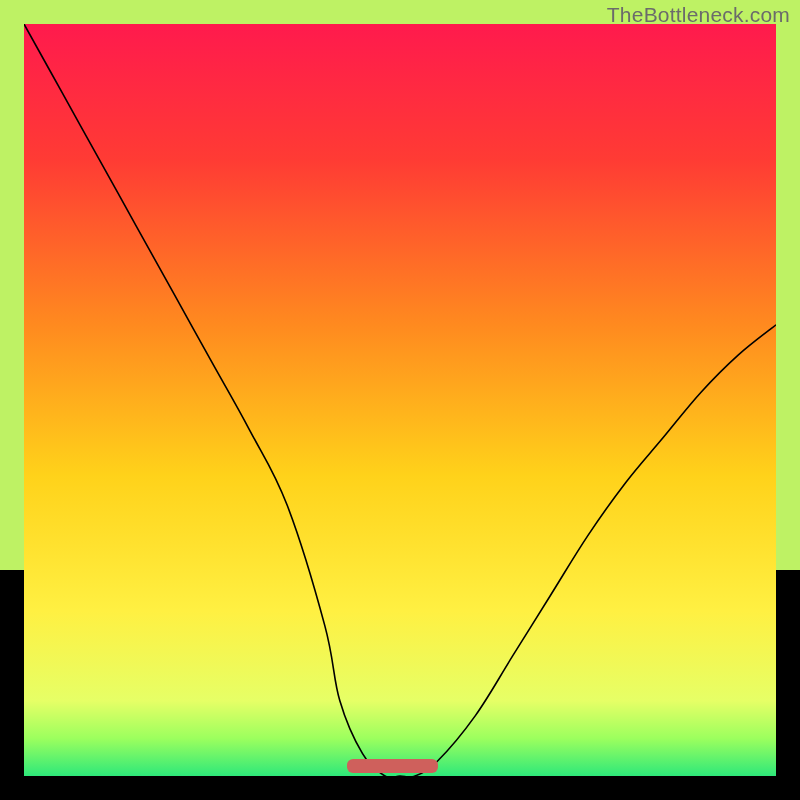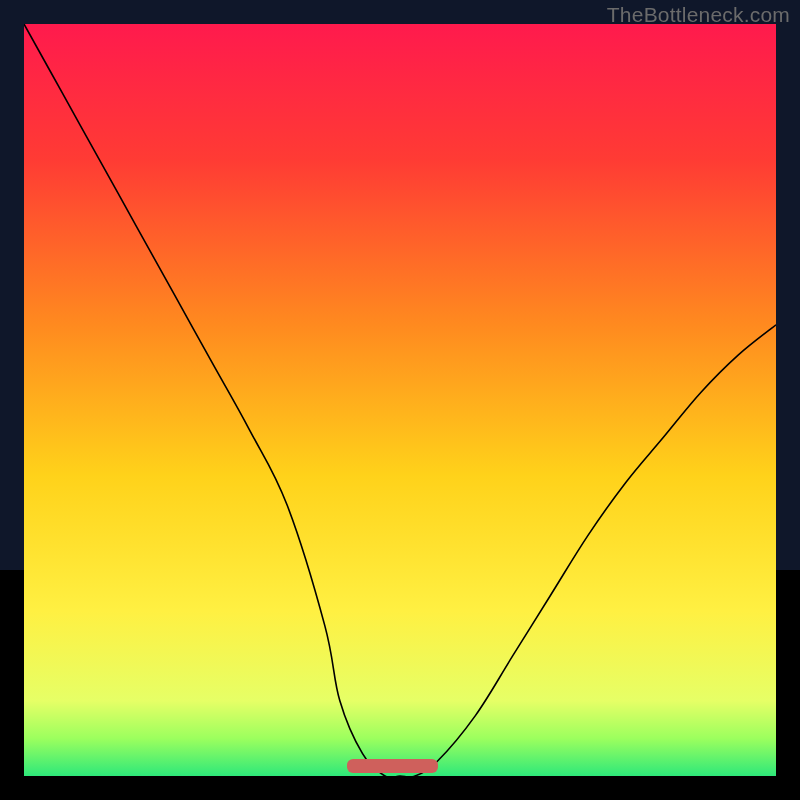--- a/index.html
+++ b/index.html
@@ -6,21 +6,21 @@
   body {
     width: 800px;
     height: 800px;
     background: #000;
     overflow: hidden;
     position: relative;
     font-family: Arial, Helvetica, sans-serif;
   }
   .frame {
     position: absolute;
-    background: #0f172a;
+    background: #bef264;
     width: 800px;
     height: 570px;
   }
   .plot-area {
     position: absolute;
     left: 24px;
     top: 24px;
     width: 752px;
     height: 752px;
     overflow: hidden;

